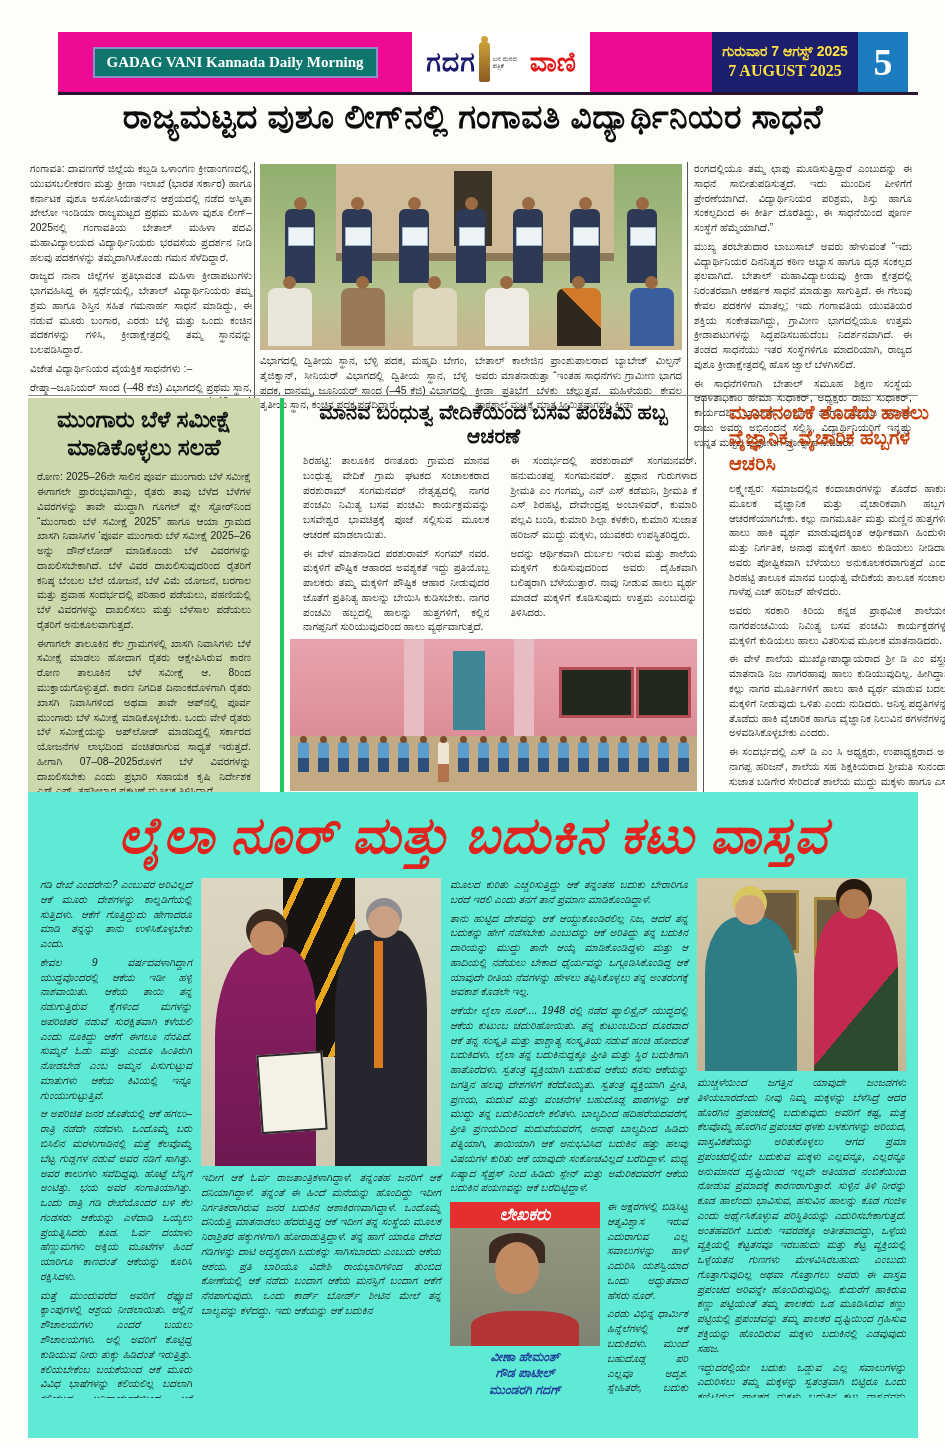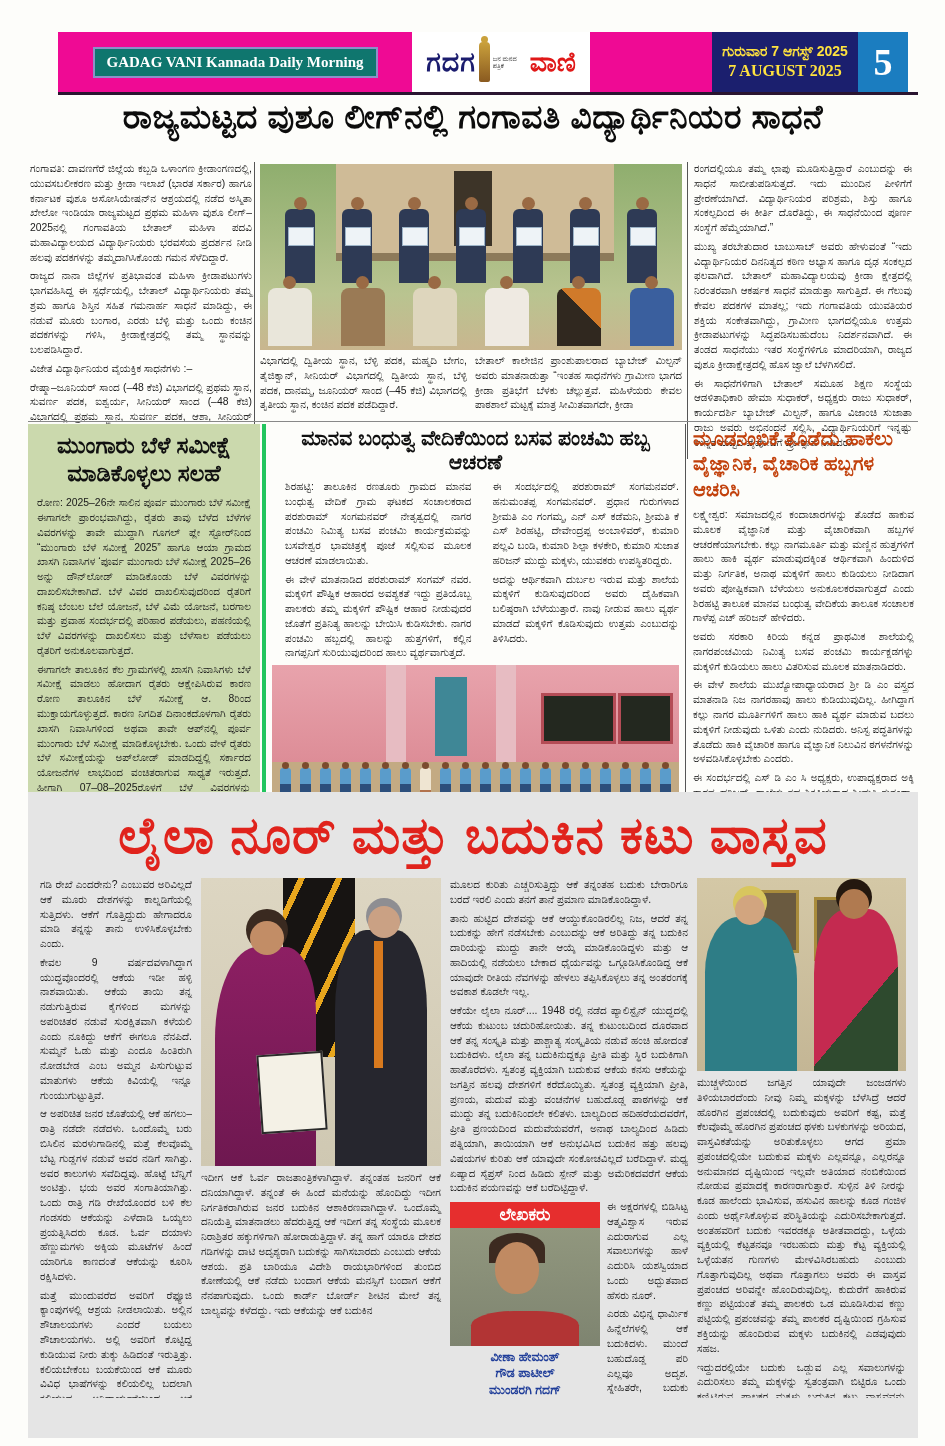--- a/index.html
+++ b/index.html
@@ -70,32 +70,32 @@
   .pm-frame{position:absolute;top:6%;width:16%;height:30%;background:#6a5a40;border:3px solid #a98c3c;}
   .pm-left{position:absolute;left:4%;bottom:0;width:44%;height:80%;background:#2e7d86;border-radius:36% 40% 0 0;}
   .pm-left:before{content:"";position:absolute;top:-22px;left:32%;width:30px;height:30px;border-radius:50%;background:#d2a57f;box-shadow:0 -7px 0 2px #d8c65e;}
   .pm-right{position:absolute;right:4%;bottom:0;width:40%;height:84%;background:linear-gradient(130deg,#c42a50 60%,#2e4a2e 60%);border-radius:40% 36% 0 0;}
   .pm-right:before{content:"";position:absolute;top:-20px;left:30%;width:30px;height:30px;border-radius:50%;background:#b07a50;box-shadow:0 -7px 0 3px #24180f;}
   .photo-author{height:118px;background:linear-gradient(#91977e,#7e8470);}
   .pa-head{position:absolute;left:30%;top:12%;width:44px;height:52px;border-radius:50% 50% 46% 46%;background:#c08a62;}
   .pa-hair{position:absolute;left:26%;top:4%;width:56px;height:30px;border-radius:50% 50% 0 0;background:#3c2a20;}
   .pa-body{position:absolute;left:14%;bottom:0;width:72%;height:30%;background:#b23434;border-radius:40% 40% 0 0;}
   
-  .middle{position:absolute;left:28px;top:421px;width:890px;height:366px;display:grid;
-          grid-template-columns:232px 424px 226px;column-gap:2px;border-top:1px solid #888;padding-top:2px;}
+  .middle{position:absolute;left:28px;top:395px;width:890px;height:366px;display:grid;
+          grid-template-columns:232px 424px 226px;column-gap:20px;border-top:1px solid #888;padding-top:2px;}
   .greenbox{background:#cbd9ad;padding:6px 9px;}
   .greenbox h2{margin:2px 0 8px 0;text-align:center;font-size:22.5px;line-height:1.25;color:#101010;}
   .mid-center{border-left:4px solid #22c55e;border-right:1px solid #555;padding:0 6px;}
   .mid-center h2{margin:2px 0 6px 0;text-align:center;font-size:20.5px;color:#101010;}
   .mc-cols{display:flex;gap:8px;}
   .mc-cols>div{flex:1;margin-left:13px;}
   .mid-right{padding-left:5px;}
   .mid-right h2{margin:2px 0 6px 0;text-align:left;font-size:19.5px;line-height:1.3;color:#c2410c;}
   
-  .bottom{position:absolute;left:28px;right:27px;top:792px;bottom:8px;background:#e5e5e5;padding:4px 12px 8px 12px;}
+  .bottom{position:absolute;left:28px;right:27px;top:792px;bottom:8px;background:#5eead4;padding:4px 12px 8px 12px;font-style:italic;}
   .big-red{margin:10px 0 12px 0;text-align:center;font-size:51px;font-weight:800;color:#e0231c;letter-spacing:1px;}
   .b-cols{display:grid;grid-template-columns:152px 240px 238px 1fr;column-gap:9px;height:520px;overflow:hidden;}
   .authorbox{float:left;width:150px;margin:2px 7px 2px 0;}
   .ab-banner{background:#e62e2e;color:#fff;text-align:center;font-weight:bold;font-size:17px;padding:3px 0;}
   .ab-name{color:#1f3d99;font-weight:bold;font-size:12.5px;text-align:center;line-height:1.3;margin-top:3px;}
   .clear{clear:both;}
 </style>
 </head>
 <body>
 

